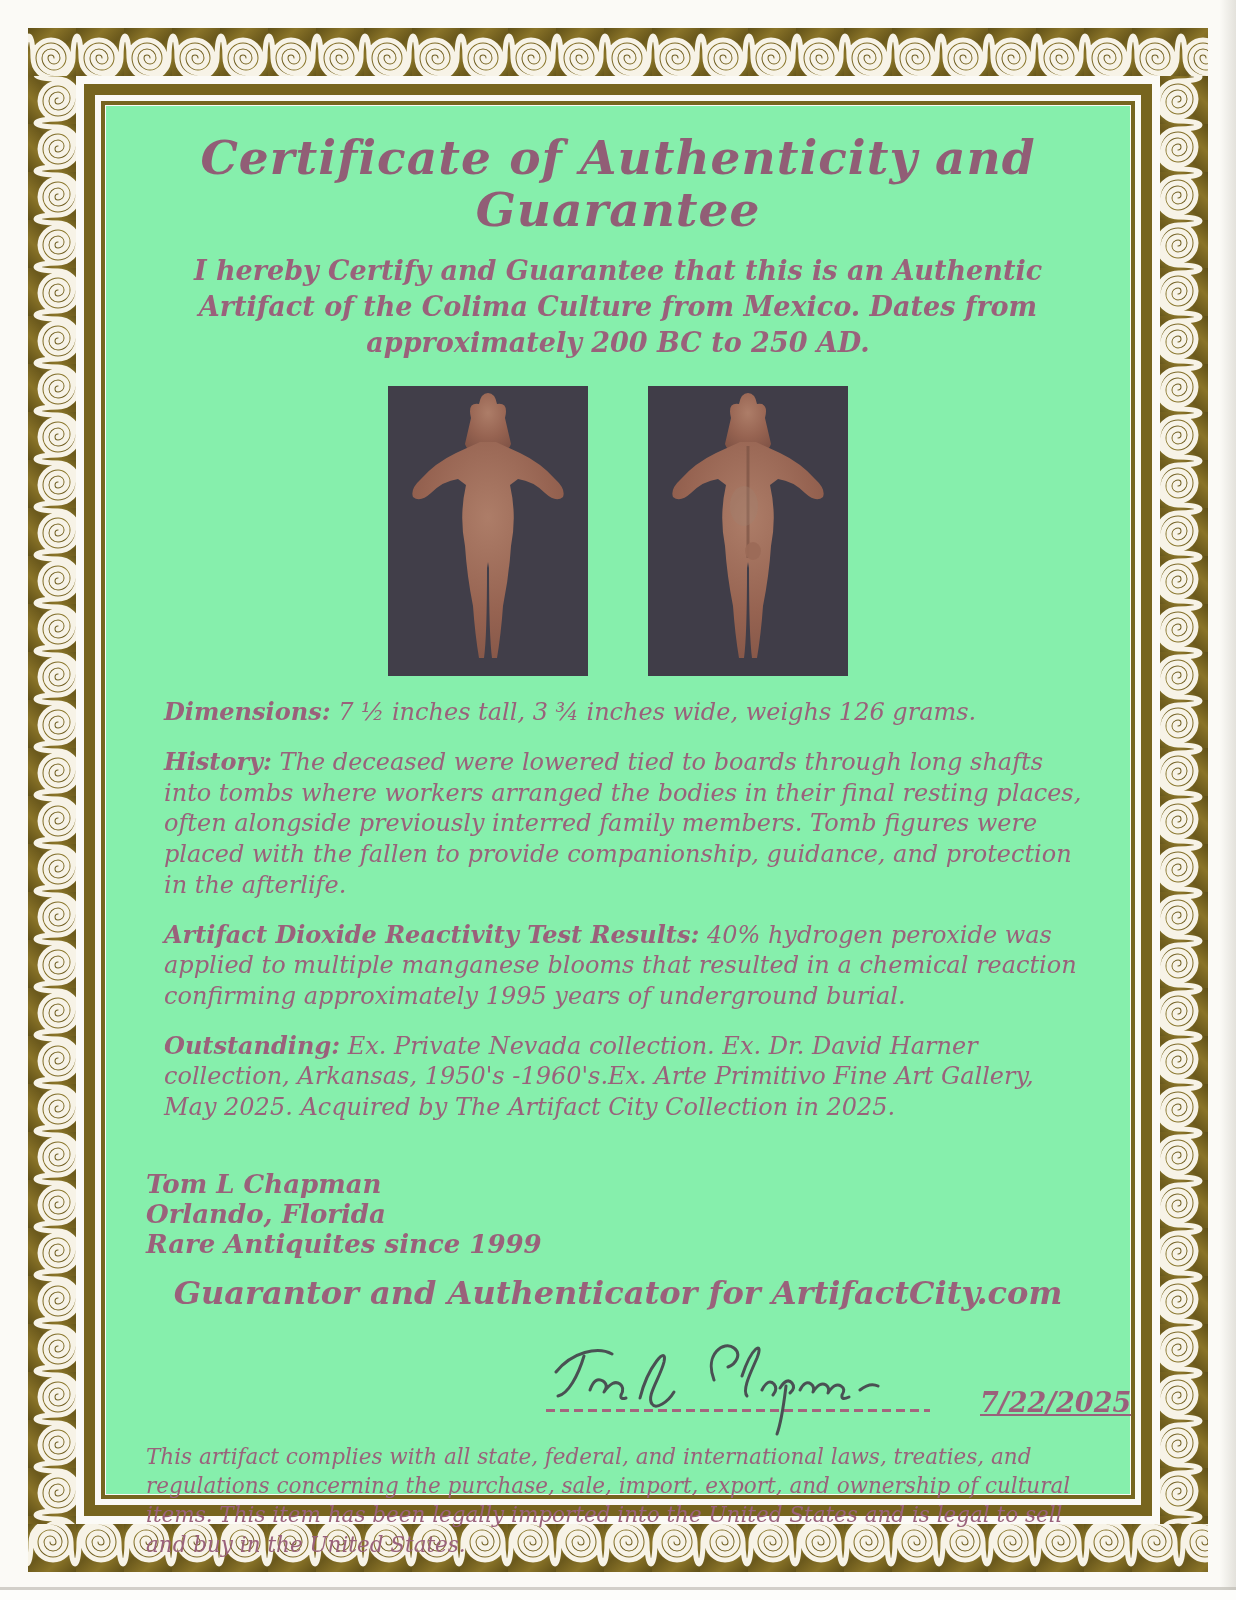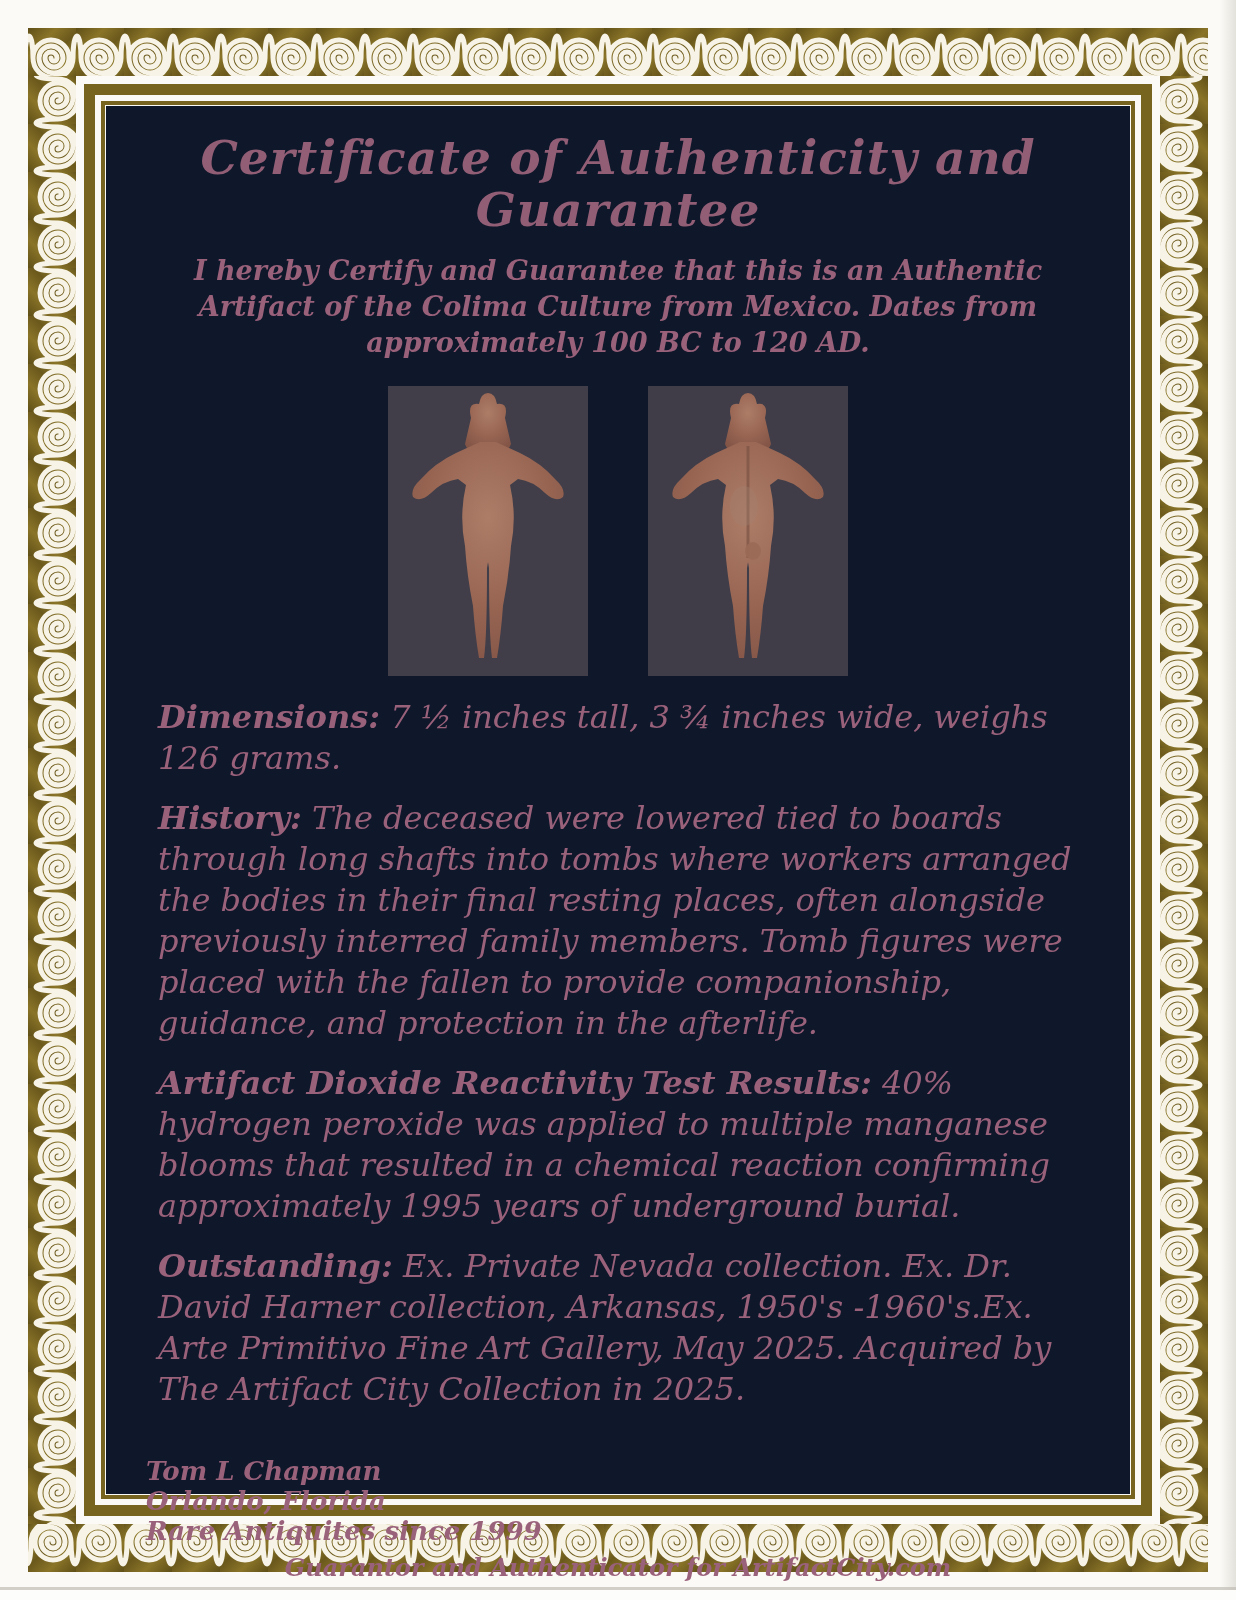--- a/index.html
+++ b/index.html
@@ -6,40 +6,40 @@
   .page{
     position:relative;width:1236px;height:1600px;overflow:hidden;
     background:#fbfaf6;
     font-family:"DejaVu Serif","Liberation Serif",serif;
   }
   .border-svg{position:absolute;left:0;top:0;width:1236px;height:1600px;display:block;}
   .frame-thick{position:absolute;left:84px;top:84px;right:84px;bottom:84px;border:11px solid #77651f;}
   .frame-thin{position:absolute;left:101px;top:101px;right:101px;bottom:101px;border:4px solid #77651f;}
   .content{
     position:absolute;left:106px;top:106px;right:106px;bottom:106px;
-    background:#0f172a;padding:12px 40px 0 40px;color:#9a617b;
+    background:#86efac;padding:12px 40px 0 40px;color:#9a617b;
     font-style:italic;
   }
   .title{
     text-align:center;font-size:47px;font-weight:bold;color:#915e76;
     margin:14px 0 0 0;letter-spacing:1px;line-height:1.1;
   }
   .statement{
     text-align:center;font-size:27px;font-weight:bold;line-height:1.32;
     max-width:990px;margin:18px auto 0 auto;
   }
   .photos{display:flex;justify-content:center;gap:60px;margin-top:24px;}
   .photo{width:200px;height:294px;display:block;}
-  .section{font-size:32px;line-height:1.28;margin:19px 0 0 12px;}
+  .section{font-size:24px;line-height:1.28;margin:19px 0 0 18px;}
   .section .lbl{font-weight:bold;}
   .names-row{
     display:flex;justify-content:space-between;align-items:baseline;
     margin-top:46px;padding-right:78px;font-size:26px;font-weight:bold;flex-direction:column;
   }
-  .role-line{text-align:center;font-size:24px;font-weight:bold;margin-top:7px;}
+  .role-line{text-align:center;font-size:32px;font-weight:bold;margin-top:15px;}
   .sig-row{position:relative;height:90px;margin-top:0;}
   .sig-line{
     position:absolute;left:400px;bottom:22px;width:384px;height:3px;
     background:repeating-linear-gradient(90deg,#a4647e 0 9px,rgba(0,0,0,0) 9px 14px);
   }
   .sig-svg{position:absolute;left:382px;bottom:-6px;overflow:visible;}
   .sig-date{position:absolute;left:834px;bottom:16px;font-size:27px;font-weight:bold;text-decoration:underline;}
   .legal{font-size:21.5px;line-height:1.36;margin-top:8px;max-width:960px;}
   .scan-shadow-right{
     position:absolute;top:0;right:0;width:16px;height:100%;
@@ -109,21 +109,21 @@
       </g>
   </svg>
 
   <div class="frame-thick"></div>
   <div class="frame-thin"></div>
 
   <div class="content">
 
     <h1 class="title">Certificate of Authenticity and Guarantee</h1>
 
-    <p class="statement">I hereby Certify and Guarantee that this is an Authentic Artifact of the Colima Culture from Mexico. Dates from approximately 100 BC to 120 AD.</p>
+    <p class="statement">I hereby Certify and Guarantee that this is an Authentic Artifact of the Colima Culture from Mexico. Dates from approximately 200 BC to 250 AD.</p>
 
     <div class="photos">
       <svg class="photo" viewBox="0 0 200 290" xmlns="http://www.w3.org/2000/svg">
         <rect width="200" height="290" fill="#413e49"></rect>
         <use href="#fig"></use>
       </svg>
       <svg class="photo" viewBox="0 0 200 290" xmlns="http://www.w3.org/2000/svg">
         <rect width="200" height="290" fill="#403d48"></rect>
         <use href="#fig"></use>
         <path d="M100,60 L100,172" stroke="#7a5244" stroke-width="3" fill="none" opacity="0.7"></path>

